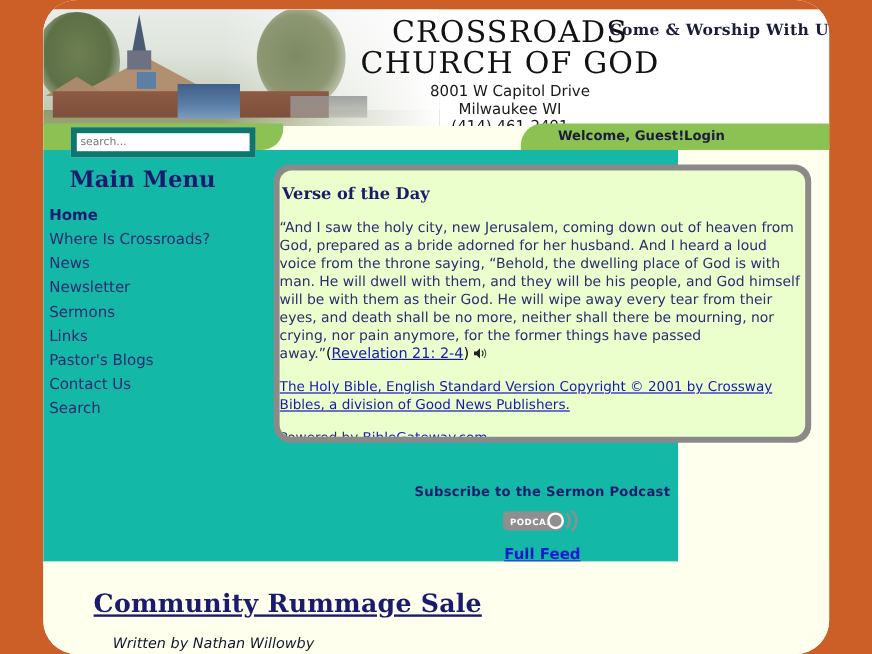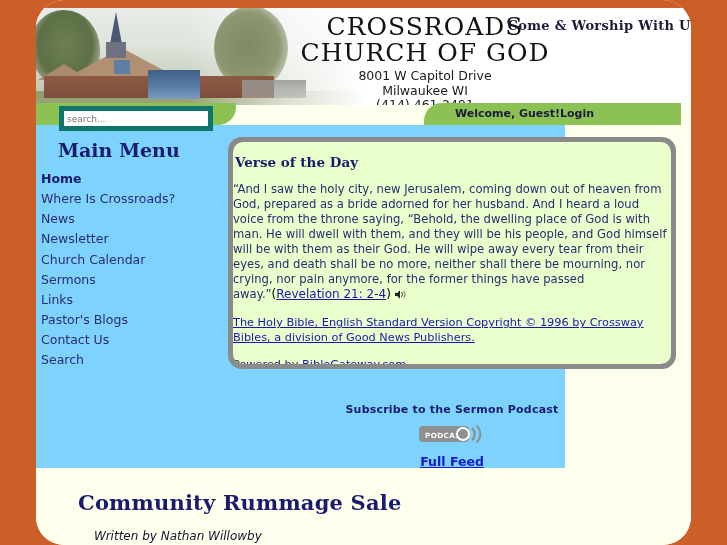--- a/index.html
+++ b/index.html
@@ -203,21 +203,21 @@
     border: 5px solid #0f766e;
     background: #ffffff;
     font-family: "DejaVu Sans", sans-serif;
     font-size: 9px;
     color: #333333;
     padding: 1px 3px;
     box-sizing: content-box;
   }
   #loginbar {
     position: absolute;
-    left: 388px; top: 103px;
+    left: 398px; top: 103px;
     width: 257px; height: 22px;
     background: #8cc153;
     border-radius: 18px 0 0 0;
     z-index: 6;
     color: #1b1b3a;
     font-size: 11px;
     font-weight: bold;
     line-height: 22px;
   }
   #welcome-text {
@@ -229,21 +229,21 @@
     left: 136px; top: 0;
     color: #1b1b3a;
     text-decoration: none;
   }
 
   
   #content-green {
     position: absolute;
     left: 0; top: 125px;
     width: 529px; height: 343px;
-    background: #7dd3fc;
+    background: #14b8a6;
   }
 
   
   #sidebar {
     position: absolute;
     left: 0; top: 0;
     width: 200px;
   }
   #main-menu-title {
     margin: 14px 0 8px 22px;
@@ -358,20 +358,21 @@
     width: 655px; height: 77px;
     background: #ffffee;
   }
   #article-title {
     margin: 22px 0 0 42px;
     font-family: "DejaVu Serif", serif;
     font-size: 21px;
     font-weight: bold;
     color: #1b1b6e;
     letter-spacing: 0.2px;
+    text-decoration: underline;
   }
   #article-byline {
     margin: 14px 0 0 58px;
     font-size: 12px;
     font-style: italic;
     color: #0f172a;
   }
 </style>
 </head>
 <body>
@@ -422,21 +423,20 @@
 
   <div id="content-green">
 
     <div id="sidebar">
       <div id="main-menu-title">Main Menu</div>
       <nav id="menu-list">
           <a href="#" class="menu-item active">Home</a>
           <a href="#" class="menu-item">Where Is Crossroads?</a>
           <a href="#" class="menu-item">News</a>
           <a href="#" class="menu-item">Newsletter</a>
-          <a href="#" class="menu-item">Church Calendar</a>
           <a href="#" class="menu-item">Sermons</a>
           <a href="#" class="menu-item">Links</a>
           <a href="#" class="menu-item">Pastor's Blogs</a>
           <a href="#" class="menu-item">Contact Us</a>
           <a href="#" class="menu-item">Search</a>
         </nav>
     </div>
 
     <div id="verse-panel">
       <div id="verse-inner">
@@ -444,21 +444,21 @@
         <div id="verse-body">
           <span id="verse-text">“And I saw the holy city, new Jerusalem, coming down out of heaven from God, prepared as a bride adorned for her husband. And I heard a loud voice from the throne saying, “Behold, the dwelling place of God is with man. He will dwell with them, and they will be his people, and God himself will be with them as their God. He will wipe away every tear from their eyes, and death shall be no more, neither shall there be mourning, nor crying, nor pain anymore, for the former things have passed away.”</span><span>(</span><a href="#" id="verse-ref">Revelation 21: 2-4</a><span>)</span><span class="speaker-icon">
             <svg width="13" height="11" viewBox="0 0 13 11">
               <path d="M1,4 L3.2,4 L6,1.2 L6,9.8 L3.2,7 L1,7 Z" fill="#222222"></path>
               <path d="M7.6,3.2 A3.6,3.6 0 0 1 7.6,7.8" stroke="#222222" stroke-width="1" fill="none"></path>
               <path d="M9.4,1.8 A5.6,5.6 0 0 1 9.4,9.2" stroke="#555555" stroke-width="0.9" fill="none"></path>
             </svg>
           </span>
         </div>
         <div id="verse-copyright">
-          <a href="#">The Holy Bible, English Standard Version Copyright © 1996 by Crossway Bibles, a division of Good News Publishers.</a>
+          <a href="#">The Holy Bible, English Standard Version Copyright © 2001 by Crossway Bibles, a division of Good News Publishers.</a>
         </div>
         <div id="verse-powered">
           <span>Powered by </span><a href="#">BibleGateway.com</a>
         </div>
       </div>
     </div>
 
     <div id="podcast">
       <div id="podcast-title">Subscribe to the Sermon Podcast</div>
       <a href="#" id="podcast-badge">

